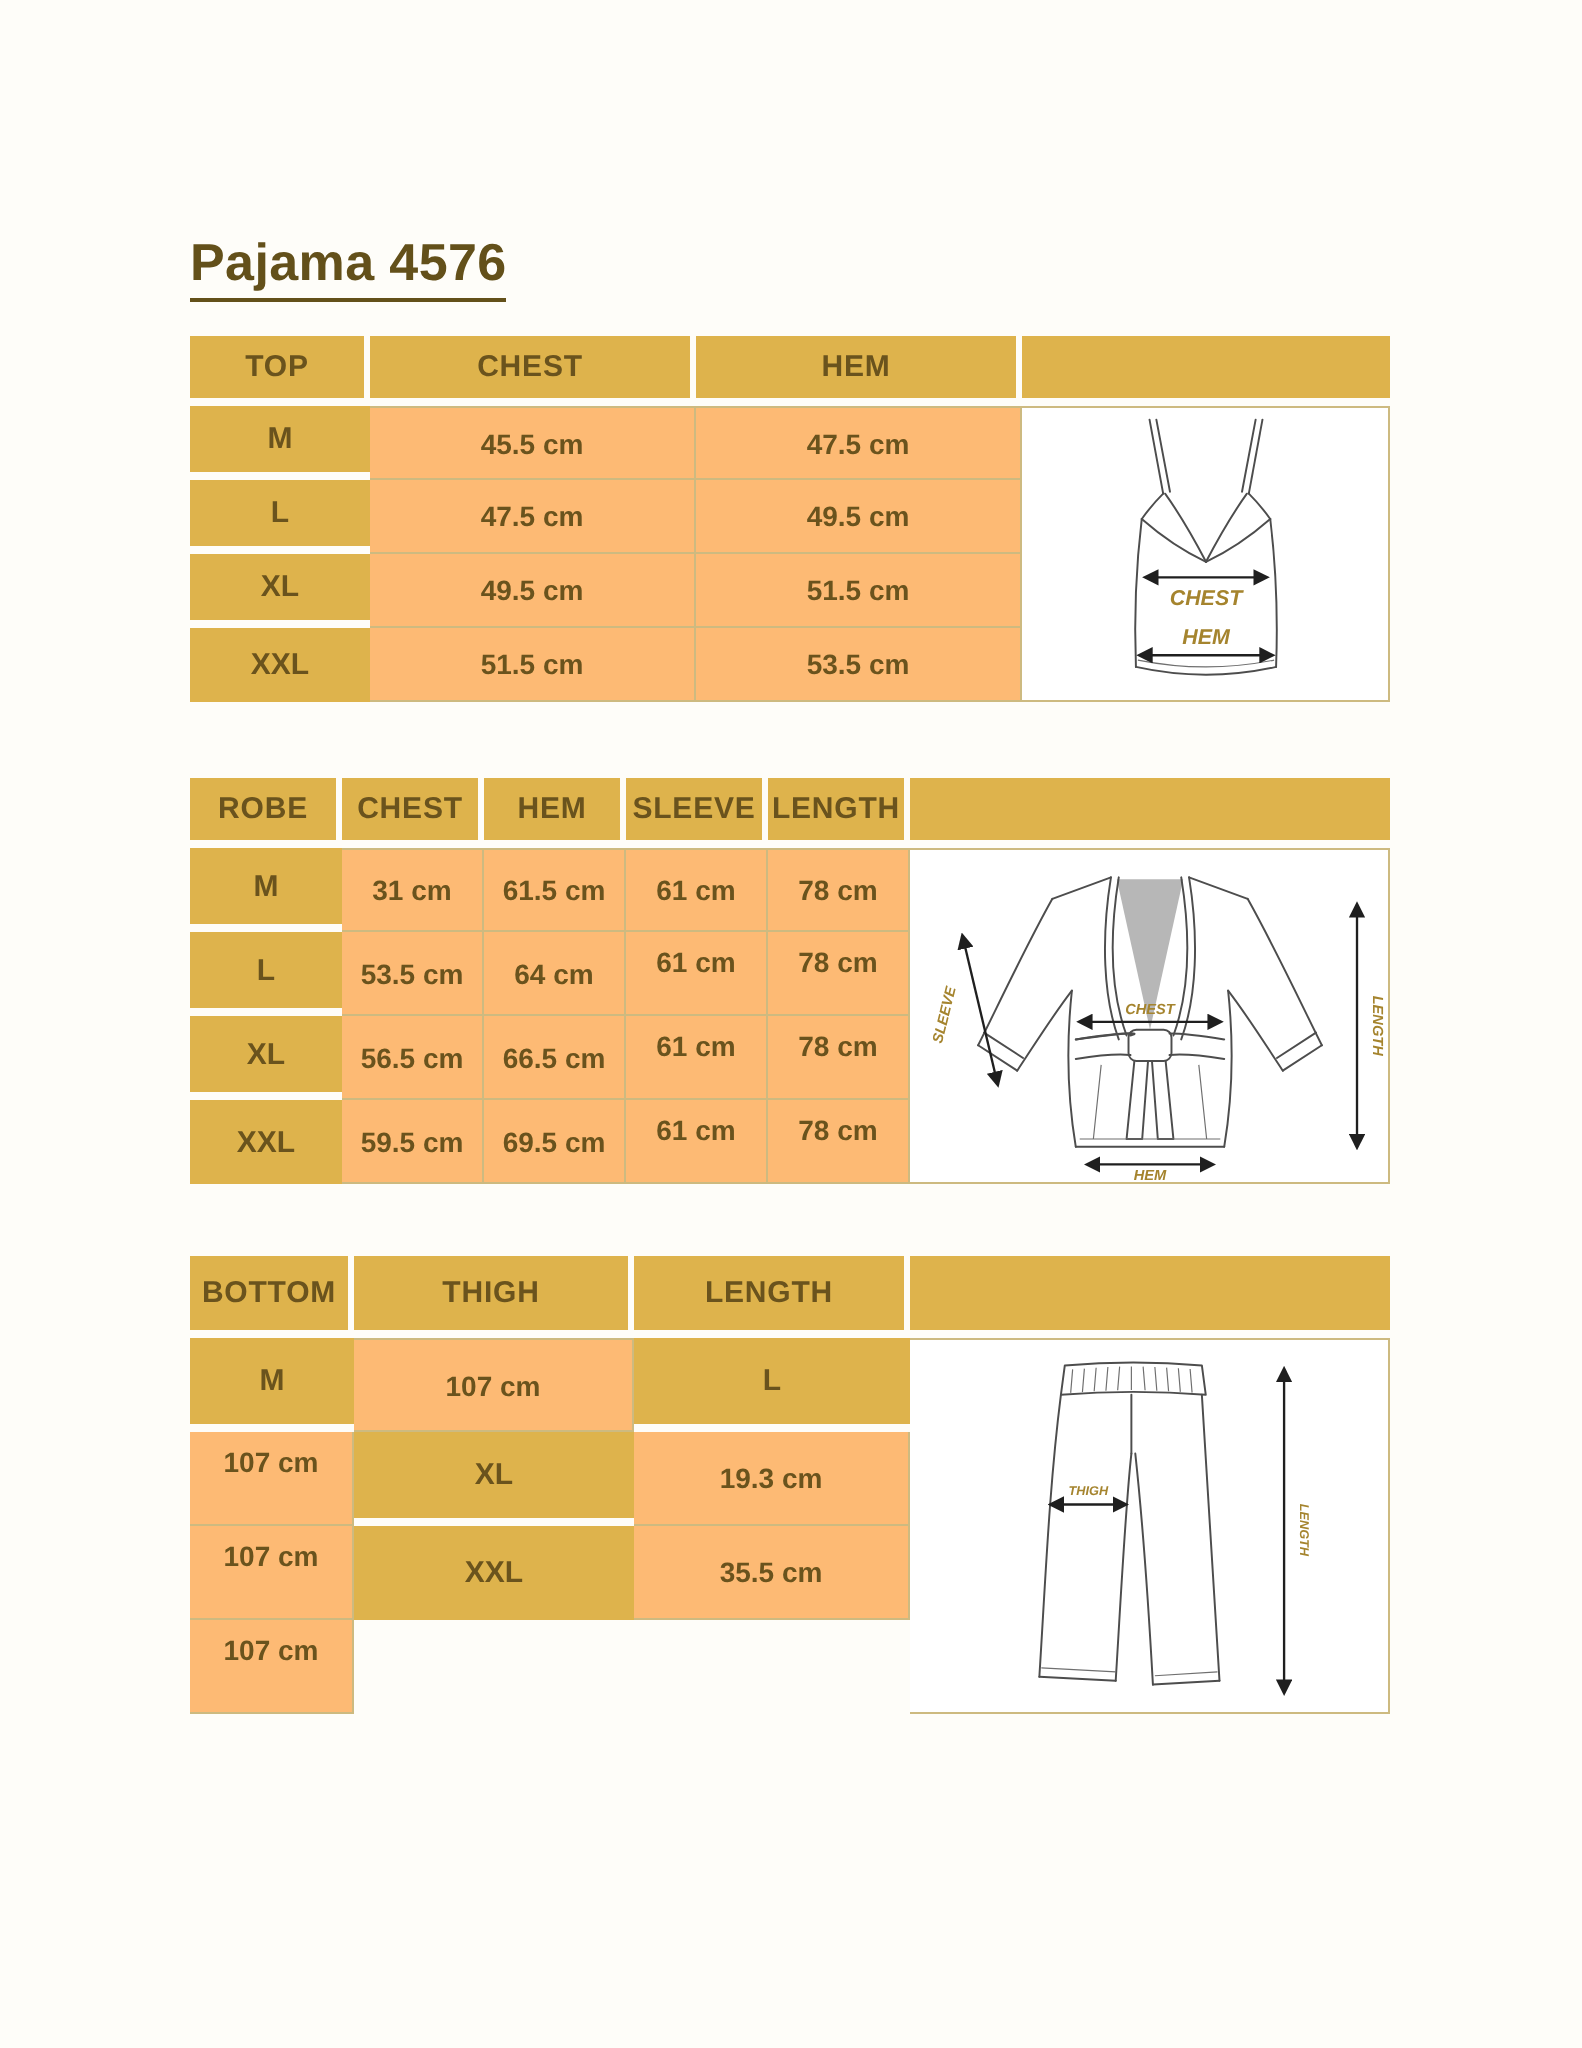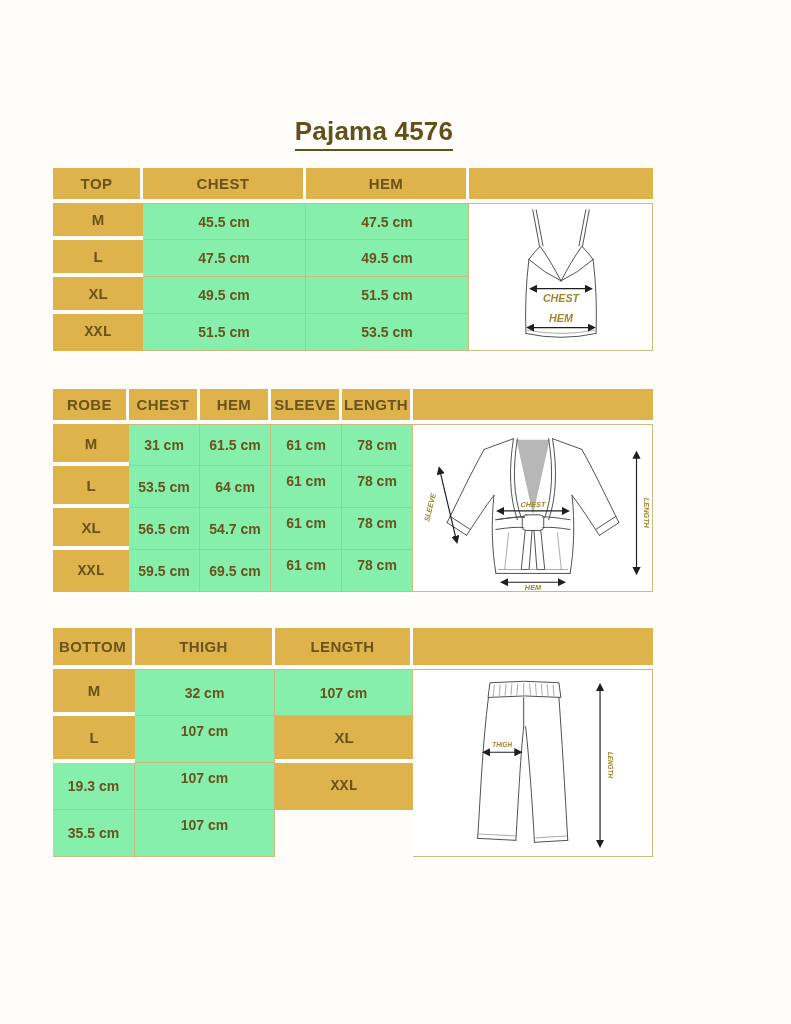--- a/index.html
+++ b/index.html
@@ -3,21 +3,21 @@
 <meta charset="utf-8">
 <style>
   * { margin:0; padding:0; box-sizing:border-box; }
   html,body { width:791px; height:1024px; }
   body {
     background:#FEFDF9;
     font-family:"Liberation Sans", sans-serif;
     color:#6A531D;
     overflow:hidden;
   }
-  .doc { padding-left:53px; padding-right:96px;text-align:center; }
+  .doc { padding-left:95px; padding-right:96px; }
 
   .title {
     margin-top:116px;
     display:inline-block;
     font-size:26px;
     font-weight:bold;
     color:#63501A;
     letter-spacing:0.2px;
     border-bottom:2.5px solid #63501A;
     padding-bottom:2px;
@@ -36,24 +36,24 @@
     border-right:3px solid #FEFDF9;
     border-bottom:4px solid #FEFDF9;
   }
   .hd.last { border-right:none; }
 
   .sz {
     background:#DEB34C;
     font-size:15px; font-weight:bold;
     border-bottom:4px solid #FEFDF9;
   }
-  .sz.szlast { border-bottom:none;font-family:Liberation Mono, monospace; }
+  .sz.szlast { border-bottom:none; }
 
   .dc {
-    background:#86efac;
+    background:#fdba74;
     font-size:14px; font-weight:bold;
     border-right:1px solid #CDBA80;
     border-bottom:1px solid #CDBA80;
   }
   .dc.rt { border-top:1px solid #CDBA80; }
   .ta { align-items:flex-start; padding-top:7px; }
 
   .illus {
     grid-row:2 / span 4;
     background:#FFFFFF;
@@ -196,21 +196,21 @@
     <div class="cell dc rt">78 cm</div>
 
     <div class="cell sz">L</div>
     <div class="cell dc">53.5 cm</div>
     <div class="cell dc">64 cm</div>
     <div class="cell dc ta">61 cm</div>
     <div class="cell dc ta">78 cm</div>
 
     <div class="cell sz">XL</div>
     <div class="cell dc">56.5 cm</div>
-    <div class="cell dc">54.7 cm</div>
+    <div class="cell dc">66.5 cm</div>
     <div class="cell dc ta">61 cm</div>
     <div class="cell dc ta">78 cm</div>
 
     <div class="cell sz szlast">XXL</div>
     <div class="cell dc">59.5 cm</div>
     <div class="cell dc">69.5 cm</div>
     <div class="cell dc ta">61 cm</div>
     <div class="cell dc ta">78 cm</div>
   </div>
 
@@ -241,21 +241,20 @@
         <path class="thin" d="M82,15 L81,27 M88,14.6 L87,26.6 M94,14.2 L93,26.2 M100,13.8 L99,25.9 M106,13.6 L105,25.7 M112,13.5 L112,25.6 M118,13.6 L119,25.7 M124,13.8 L125,25.9 M130,14.1 L131,26.2 M136,14.4 L137,26.5 M142,14.8 L143,26.9"></path>
         <path class="thin" d="M66,167.5 L104,169.5 M124,171.5 L156,169.5"></path>
         <line class="arrow" x1="71" y1="84" x2="109" y2="84" marker-start="url(#ah-p)" marker-end="url(#ah-p)"></line>
         <text class="lbl" x="90" y="79" font-size="6.5">THIGH</text>
         <line class="arrow" x1="190" y1="15" x2="190" y2="180" marker-start="url(#ah-p)" marker-end="url(#ah-p)"></line>
         <text class="lbl" x="198" y="97" font-size="6.5" transform="rotate(90 198 97)">LENGTH</text>
       </svg>
     </div>
 
     <div class="cell sz">M</div>
-    <div class="cell dc rt">32 cm</div>
     <div class="cell dc rt">107 cm</div>
 
     <div class="cell sz">L</div>
     <div class="cell dc ta">107 cm</div>
 
     <div class="cell sz">XL</div>
     <div class="cell dc">19.3 cm</div>
     <div class="cell dc ta">107 cm</div>
 
     <div class="cell sz szlast">XXL</div>

